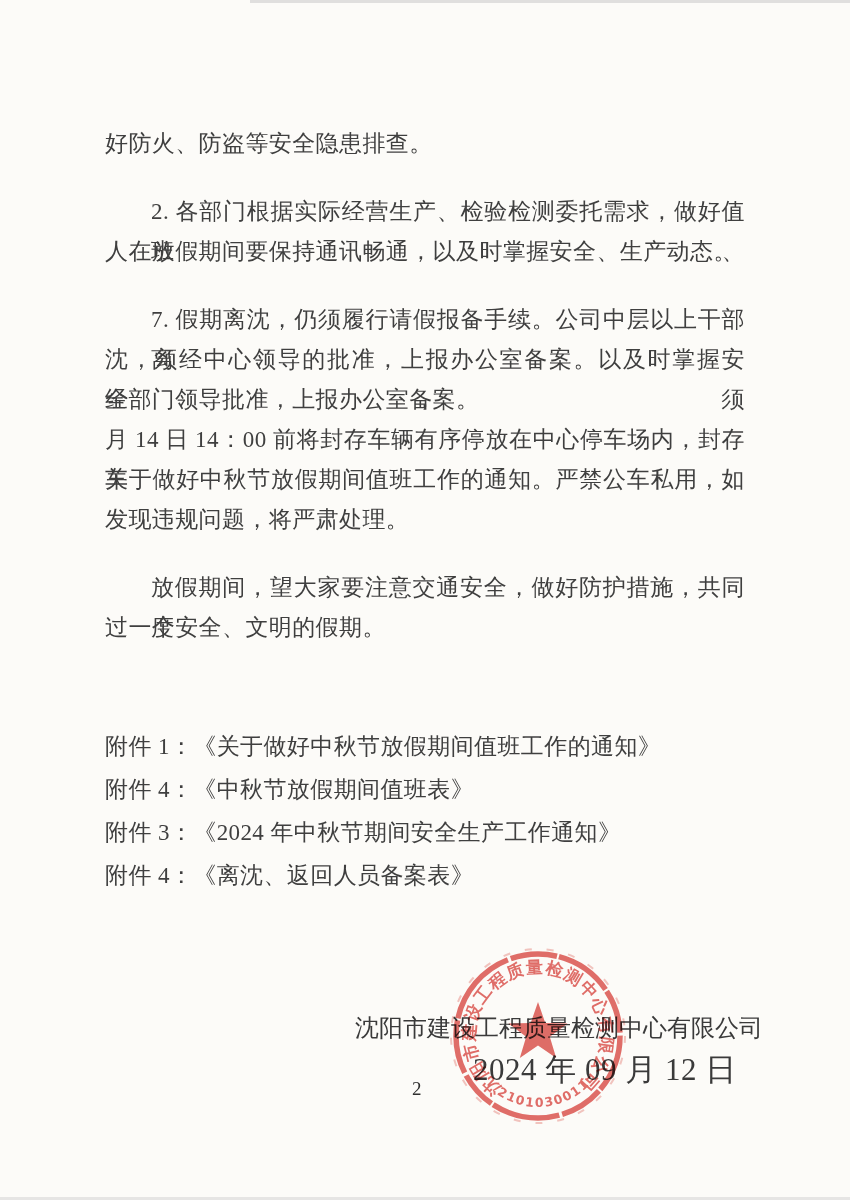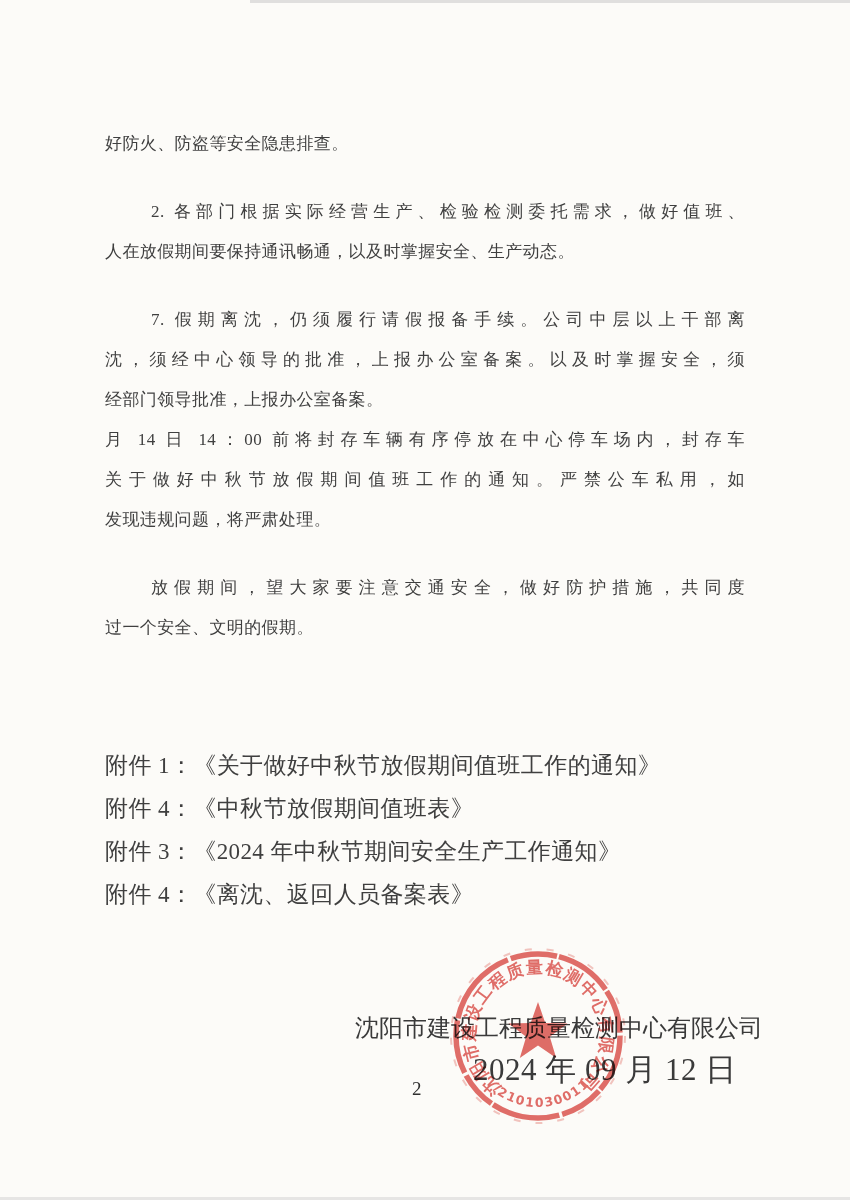--- a/index.html
+++ b/index.html
@@ -33,39 +33,39 @@
   }
   .body-block {
     position: absolute;
     top: 124px;
     left: 105px;
     width: 640px;
   }
   .line {
     height: 40px;
     line-height: 40px;
-    font-size: 17px;
+    font-size: 23px;
     letter-spacing: 0.4px;
     white-space: nowrap;
   }
   .line.fill {
     white-space: normal;
     text-align: justify;
     text-align-last: justify;
   }
   .line.indent { padding-left: 46px; }
   .line.indent.fill { padding-left: 46px; width: 594px; margin-top: 28px; }
   .line.bold {
     font-weight: 700;
     color: #2c2c2c;
     letter-spacing: 1px;
   }
   .attachments-block {
     position: absolute;
-    top: 744px;
+    top: 725px;
     left: 105px;
     width: 640px;
   }
   .attachment {
     height: 43px;
     line-height: 43px;
     font-size: 23px;
     letter-spacing: 0.4px;
     white-space: nowrap;
   }

